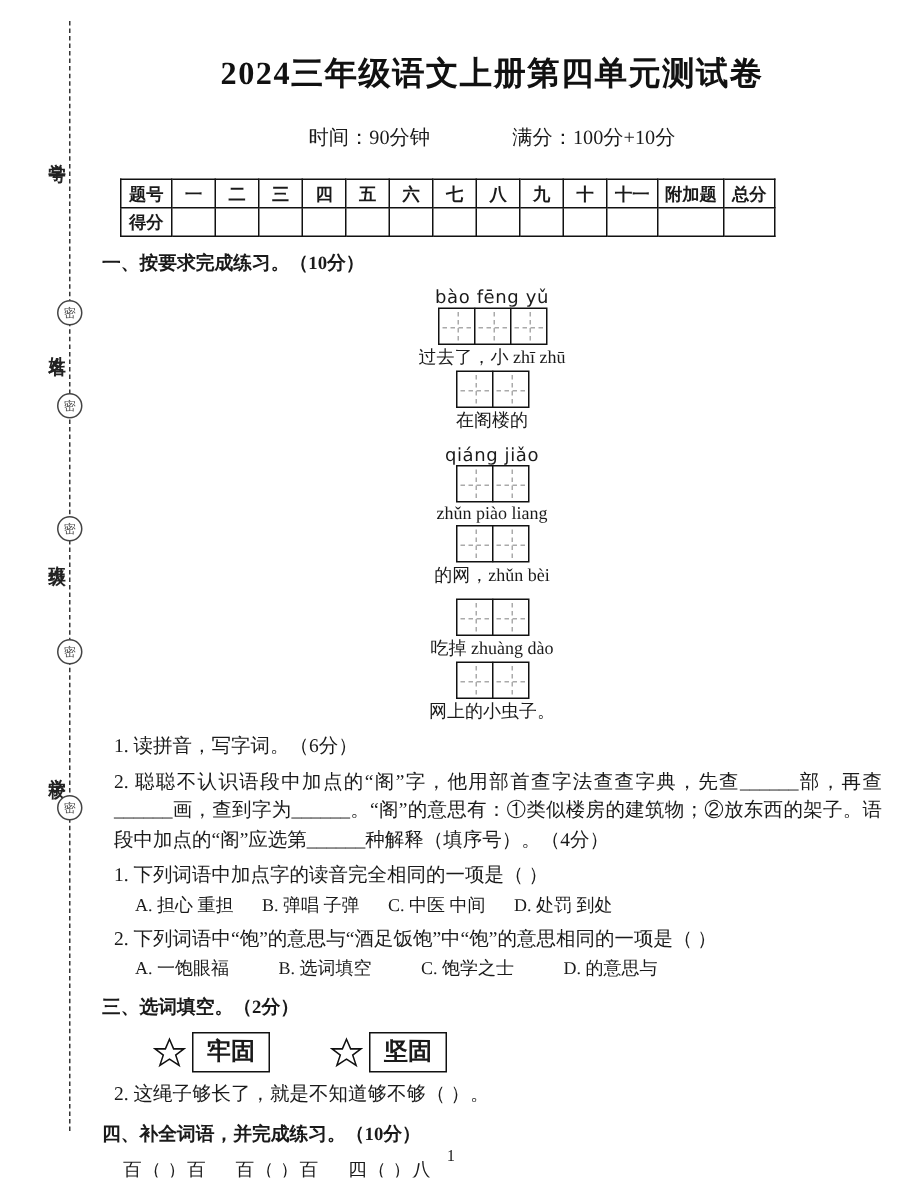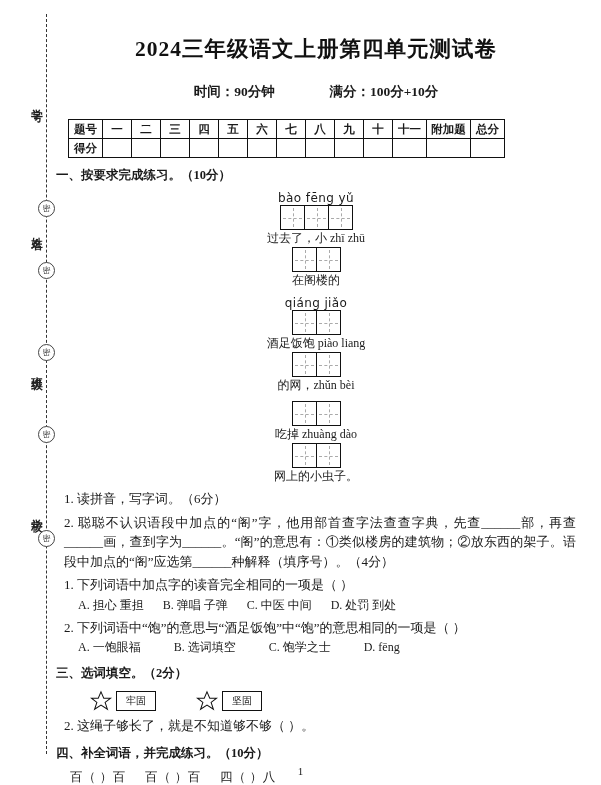--- a/index.html
+++ b/index.html
@@ -59,36 +59,36 @@
   }
   .seal.s1 { top: 200px; }
   .seal.s2 { top: 262px; }
   .seal.s3 { top: 344px; }
   .seal.s4 { top: 426px; }
   .seal.s5 { top: 530px; }
 
   
   .body {
     position: absolute;
-    left: 56px; top: 0;
+    left: 68px; top: 0;
     width: 520px; height: 768px;
   }
   h1.title {
     margin: 34px 0 0 0;
     text-align: center;
     font-size: 21.5px;
     font-weight: bold;
     letter-spacing: 1px;
     color: #111;
   }
   .subline {
     margin-top: 20px;
     text-align: center;
     font-size: 13.5px;
-    font-weight: bold;
+    font-weight: normal;
   }
   .subline .gap { display:inline-block; width: 48px; }
 
   
   table.score {
     margin: 18px 16px 0 12px;
     border-collapse: collapse;
     font-size: 11.5px;
     font-weight: bold;
     padding-left: 13px;
@@ -172,22 +172,22 @@
   .chgroup { display:flex; align-items:center; gap: 4px; }
   .star {
     width: 22px; height: 22px;
     position: relative;
     display: inline-block;
   }
   .star svg { display:block; }
   .wordbox {
     border: 1px solid #111;
     padding: 2px 9px;
-    font-size: 10px;
-    font-weight: normal;
+    font-size: 16px;
+    font-weight: bold;
     background: #fff;
   }
 
   
   .fourgrid {
     margin: 7px 0 0 14px;
     font-size: 12.5px;
   }
   .fourgrid .row {
     display: flex;
@@ -290,21 +290,21 @@
       <span class="txt">在阁楼的</span>
     </div>
 
     <div class="pyrow">
       <span class="lead"></span>
       <span class="py">qiáng jiǎo</span>
       <span class="boxes">
         <span class="cell"></span>
         <span class="cell"></span>
       </span>
-      <span class="txt">酒足饭饱 piào liang</span>
+      <span class="txt">zhǔn piào liang</span>
       <span class="boxes">
         <span class="cell"></span>
         <span class="cell"></span>
       </span>
       <span class="txt">的网，zhǔn bèi</span>
     </div>
 
     <div class="pyrow">
       <span class="lead" style="width:88px"></span>
       <span class="boxes">
@@ -327,21 +327,21 @@
       <span class="o">A. 担心    重担</span><span class="sp-s"></span>
       <span class="o">B. 弹唱    子弹</span><span class="sp-s"></span>
       <span class="o">C. 中医    中间</span><span class="sp-s"></span>
       <span class="o">D. 处罚    到处</span>
     </div>
     <div class="qline">2. 下列词语中“饱”的意思与“酒足饭饱”中“饱”的意思相同的一项是（      ）</div>
     <div class="opts">
       <span class="o">A. 一饱眼福</span><span class="sp"></span>
       <span class="o">B. 选词填空</span><span class="sp"></span>
       <span class="o">C. 饱学之士</span><span class="sp"></span>
-      <span class="o">D. fēng</span>
+      <span class="o">D. 的意思与</span>
     </div>
 
     <div class="sec">三、选词填空。（2分）</div>
     <div class="choices">
       <span class="chgroup">
         <span class="star">
           <svg width="22" height="22" viewBox="0 0 24 24">
             <polygon points="12,2 15,9 22.5,9 16.5,13.5 19,21 12,16.5 5,21 7.5,13.5 1.5,9 9,9" fill="none" stroke="#111" stroke-width="1.1"></polygon>
           </svg>
         </span>

